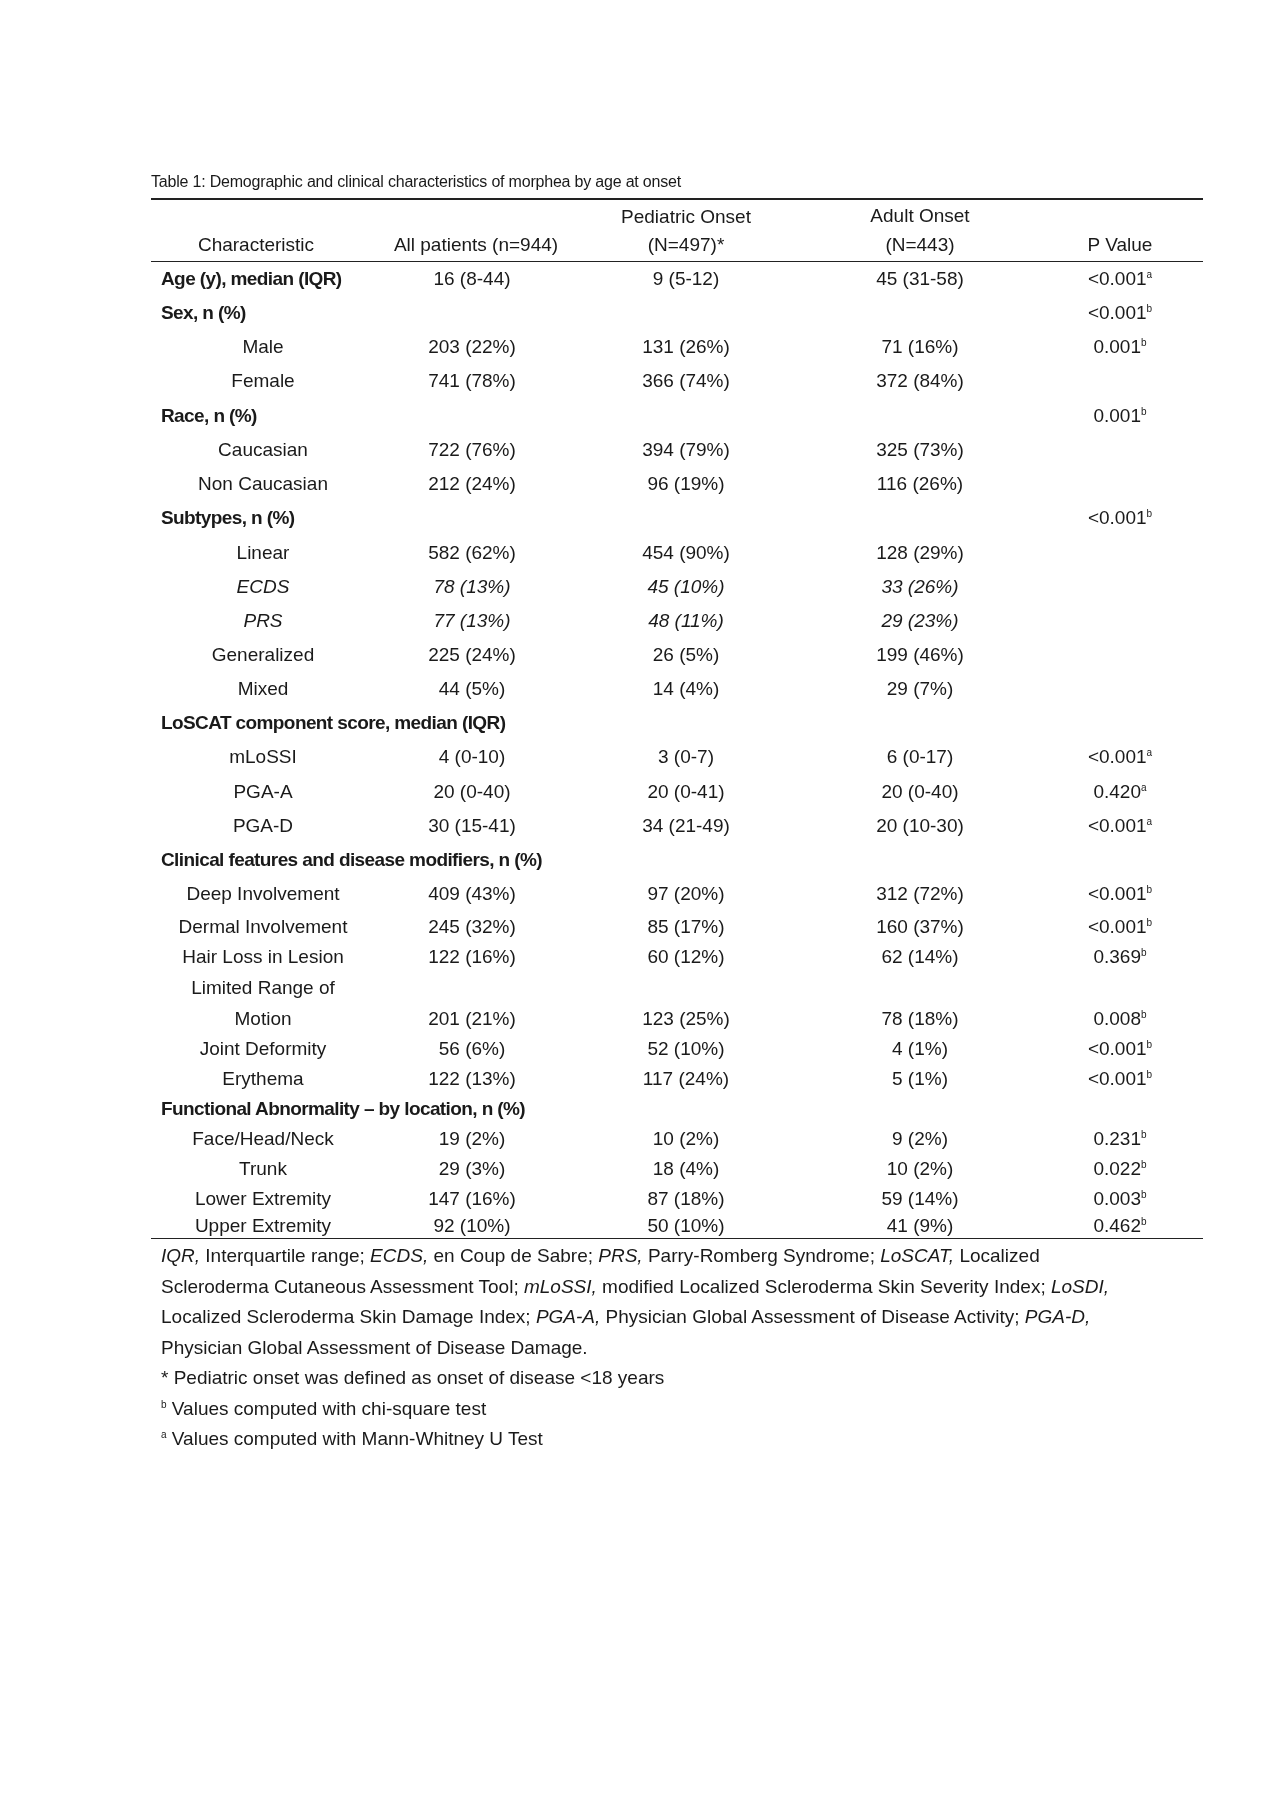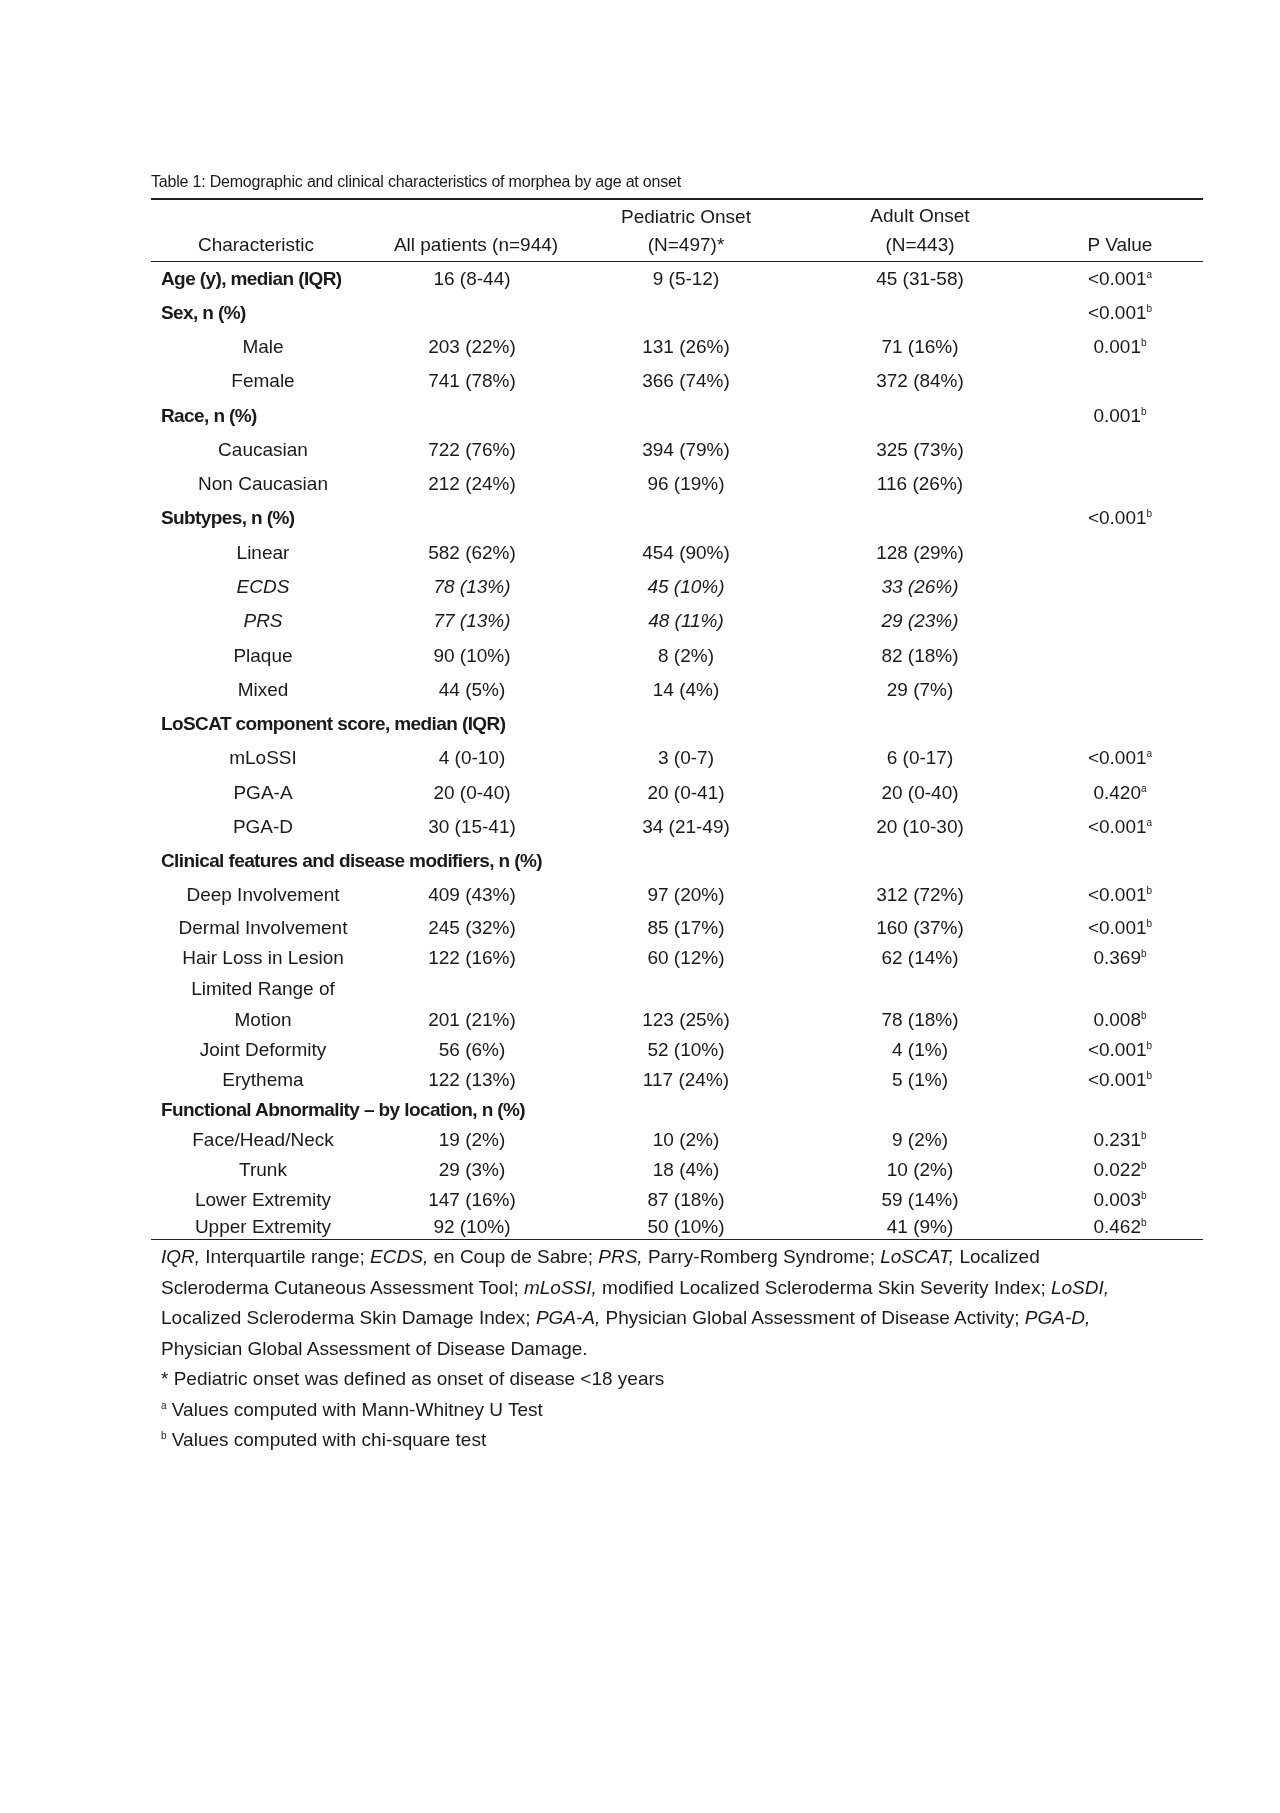--- a/index.html
+++ b/index.html
@@ -121,25 +121,25 @@
         <div class="cell c-adult it"><span>33 (26%)</span></div>
         <div class="cell c-p"><span></span><sup></sup></div>
       </div>
       <div class="row" style="height: 34px; line-height: 34px;">
         <div class="cell c-char it"><span>PRS</span></div>
         <div class="cell c-all it"><span>77 (13%)</span></div>
         <div class="cell c-ped it"><span>48 (11%)</span></div>
         <div class="cell c-adult it"><span>29 (23%)</span></div>
         <div class="cell c-p"><span></span><sup></sup></div>
       </div>
-      <div class="row" style="height: 35px; line-height: 35px;">
-        <div class="cell c-char"><span>Plaque</span></div>
-        <div class="cell c-all"><span>90 (10%)</span></div>
-        <div class="cell c-ped"><span>8 (2%)</span></div>
-        <div class="cell c-adult"><span>82 (18%)</span></div>
+      <div class="row" style="height: 34px; line-height: 34px;">
+        <div class="cell c-char"><span>Generalized</span></div>
+        <div class="cell c-all"><span>225 (24%)</span></div>
+        <div class="cell c-ped"><span>26 (5%)</span></div>
+        <div class="cell c-adult"><span>199 (46%)</span></div>
         <div class="cell c-p"><span></span><sup></sup></div>
       </div>
       <div class="row" style="height: 34px; line-height: 34px;">
         <div class="cell c-char"><span>Mixed</span></div>
         <div class="cell c-all"><span>44 (5%)</span></div>
         <div class="cell c-ped"><span>14 (4%)</span></div>
         <div class="cell c-adult"><span>29 (7%)</span></div>
         <div class="cell c-p"><span></span><sup></sup></div>
       </div>
       <div class="row" style="height: 34px; line-height: 34px;">
@@ -266,16 +266,16 @@
   <div class="rule thin"></div>
 
   <div class="notes">
     <div id="abbr-lines">
         <div class="line"><span class="it">IQR,</span><span> Interquartile range; </span><span class="it">ECDS,</span><span> en Coup de Sabre; </span><span class="it">PRS,</span><span> Parry-Romberg Syndrome; </span><span class="it">LoSCAT,</span><span> Localized</span></div>
         <div class="line"><span>Scleroderma Cutaneous Assessment Tool; </span><span class="it">mLoSSI,</span><span> modified Localized Scleroderma Skin Severity Index; </span><span class="it">LoSDI,</span></div>
         <div class="line"><span>Localized Scleroderma Skin Damage Index; </span><span class="it">PGA-A,</span><span> Physician Global Assessment of Disease Activity; </span><span class="it">PGA-D,</span></div>
         <div class="line"><span>Physician Global Assessment of Disease Damage.</span></div>
       </div>
     <div class="line">* Pediatric onset was defined as onset of disease &lt;18 years</div>
+    <div class="line"><sup>b</sup><span> Values computed with chi-square test</span></div>
     <div class="line"><sup>a</sup><span> Values computed with Mann-Whitney U Test</span></div>
-    <div class="line"><sup>b</sup><span> Values computed with chi-square test</span></div>
   </div>
 </div>
 
 </body></html>

